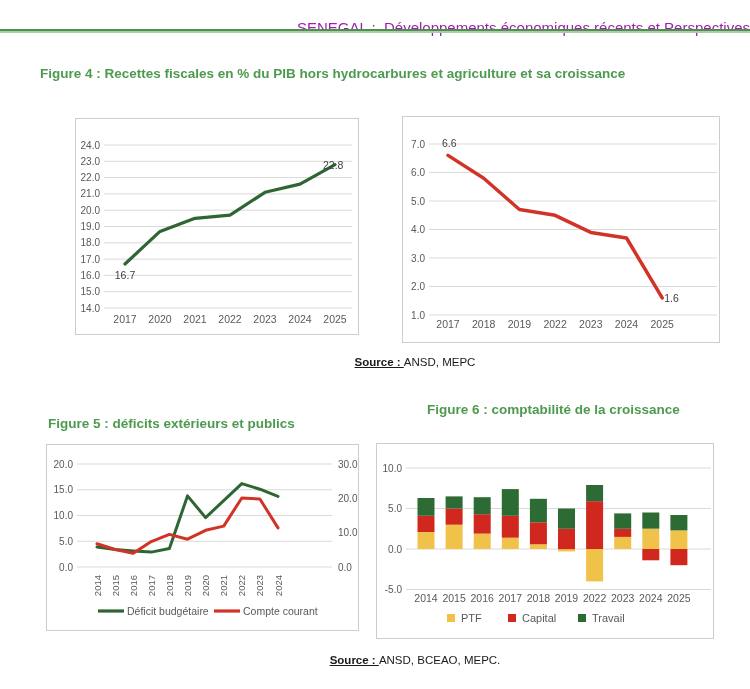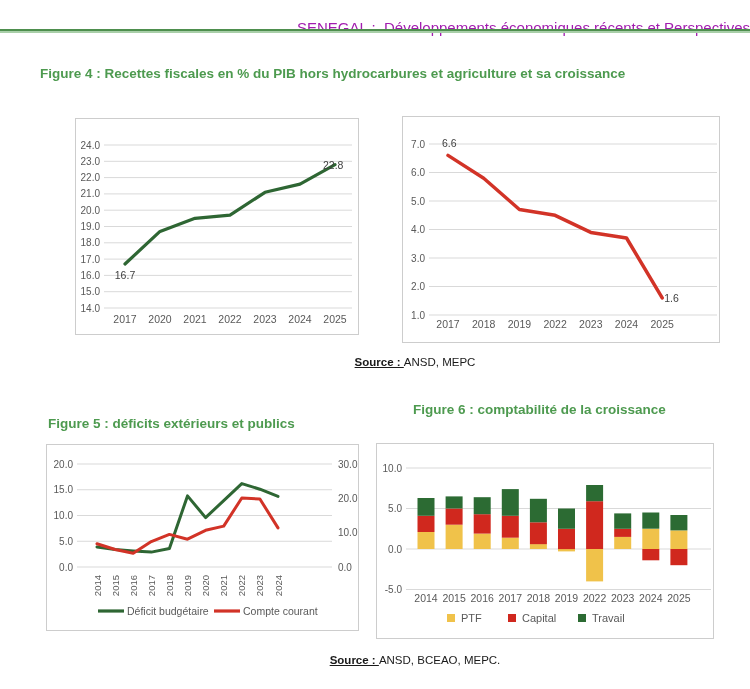--- a/index.html
+++ b/index.html
@@ -11,21 +11,21 @@
     position:absolute; top:7px; left:0; width:100%; text-align:right;
     font-size:15px; color:#a21caf; white-space:pre-wrap;margin-top:12px;
   }
   .header-rule {
     position:absolute; top:29px; left:0; width:750px; height:2px;
     background:#4e8f4e; box-shadow:0 2px 0 #a9cfa9;
   }
   .fig-title { position:absolute; font-weight:bold; font-size:13.5px; color:#4d9a4f; }
   .fig4-title { left:40px; top:66px; width:680px; }
   .fig5-title { left:48px; top:416px;text-align:center; }
-  .fig6-title { left:413px; top:402px; }
+  .fig6-title { left:427px; top:402px; }
   .chart-box { position:absolute; background:#fff; border:1px solid #cdcdcd; box-sizing:border-box; }
   .box-f4l { left:75px;  top:118px; width:284px; height:217px; }
   .box-f4r { left:402px; top:116px; width:318px; height:227px; }
   .box-f5  { left:46px;  top:444px; width:313px; height:187px; }
   .box-f6  { left:376px; top:443px; width:338px; height:196px; }
   svg { display:block; }
   .grid { stroke:#d9d9d9; stroke-width:1; }
   text.axis-text { fill:#595959; }
   text.anno { fill:#3f3f3f; }
   .source-note { position:absolute; left:0; width:100%; text-align:center; font-size:11.5px; color:#1a1a1a;padding-left:40px; }

